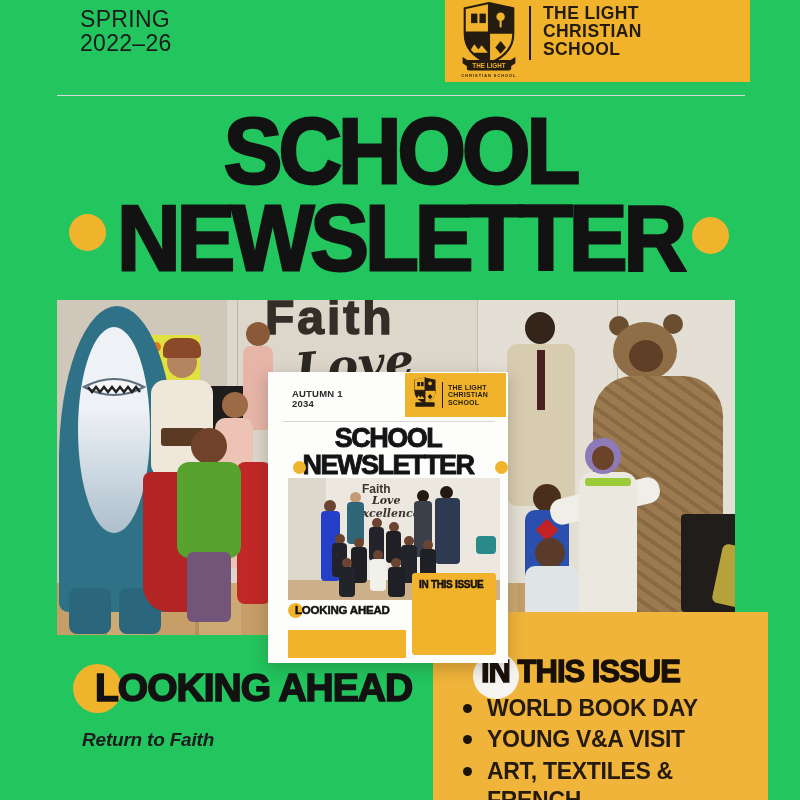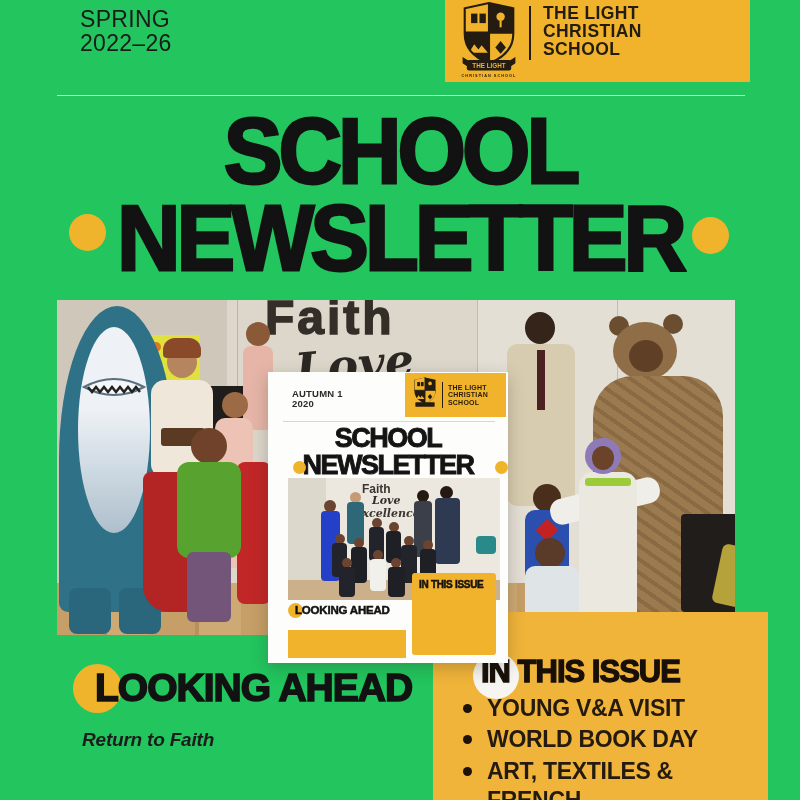--- a/index.html
+++ b/index.html
@@ -238,30 +238,30 @@
     <div class="abs buzz-face"></div>
 
     <div class="abs wt-head"></div>
     <div class="abs wt-body"></div>
   </div>
 
   <div class="abs issue-panel">
     <div class="abs panel-circ"></div>
     <div class="abs panel-h">IN THIS ISSUE</div>
     <ul>
+      <li><span>WORLD BOOK DAY</span></li>
       <li><span>YOUNG V&amp;A VISIT</span></li>
-      <li><span>WORLD BOOK DAY</span></li>
       <li><span>ART, TEXTILES &amp; FRENCH</span></li>
     </ul>
   </div>
 
   <div class="abs inset">
     <div class="abs ins-issue">
       <div>AUTUMN 1</div>
-      <div>2020</div>
+      <div>2034</div>
     </div>
     <div class="abs ins-logo">
       <span class="crest-wrap">
         <svg width="24" height="33" viewBox="0 0 52 72">
           <defs>
               <clipPath id="crestB">
                 <path d="M26 1 L49 6 V30 C49 45 39 53 26 58 C13 53 3 45 3 30 V6 Z"></path>
               </clipPath>
             </defs>
           <path d="M26 1 L49 6 V30 C49 45 39 53 26 58 C13 53 3 45 3 30 V6 Z" fill="#241c10"></path>

